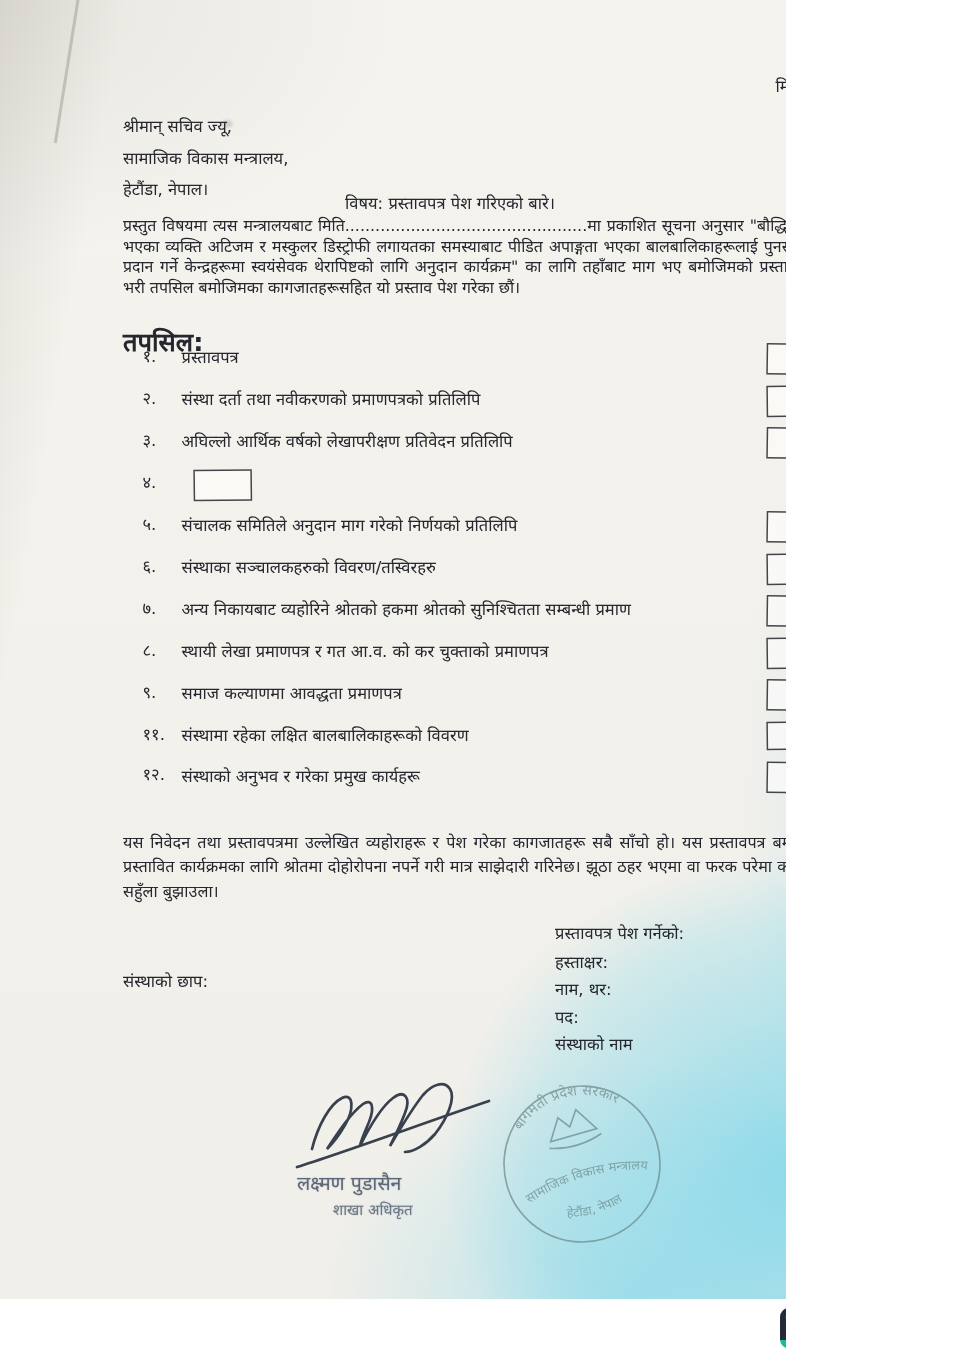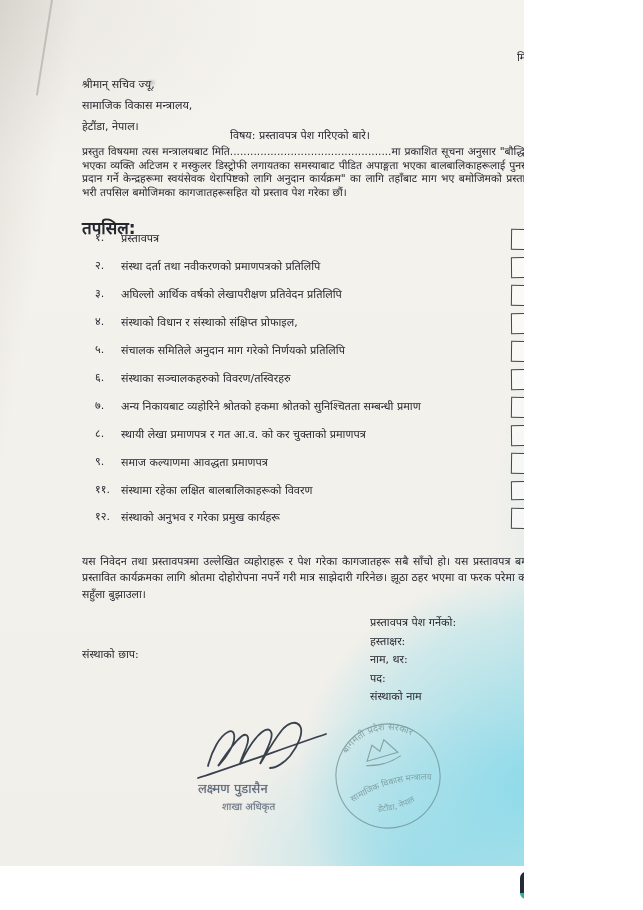--- a/index.html
+++ b/index.html
@@ -98,21 +98,20 @@
           <span class="txt">संस्था दर्ता तथा नवीकरणको प्रमाणपत्रको प्रतिलिपि</span>
           <span class="box"></span>
         </div>
         <div class="row">
           <span class="num">३.</span>
           <span class="txt">अघिल्लो आर्थिक वर्षको लेखापरीक्षण प्रतिवेदन प्रतिलिपि</span>
           <span class="box"></span>
         </div>
         <div class="row">
           <span class="num">४.</span>
-          <span class="txt">संस्थाको विधान र संस्थाको संक्षिप्त प्रोफाइल,</span>
           <span class="box"></span>
         </div>
         <div class="row">
           <span class="num">५.</span>
           <span class="txt">संचालक समितिले अनुदान माग गरेको निर्णयको प्रतिलिपि</span>
           <span class="box"></span>
         </div>
         <div class="row">
           <span class="num">६.</span>
           <span class="txt">संस्थाका सञ्चालकहरुको विवरण/तस्विरहरु</span>

